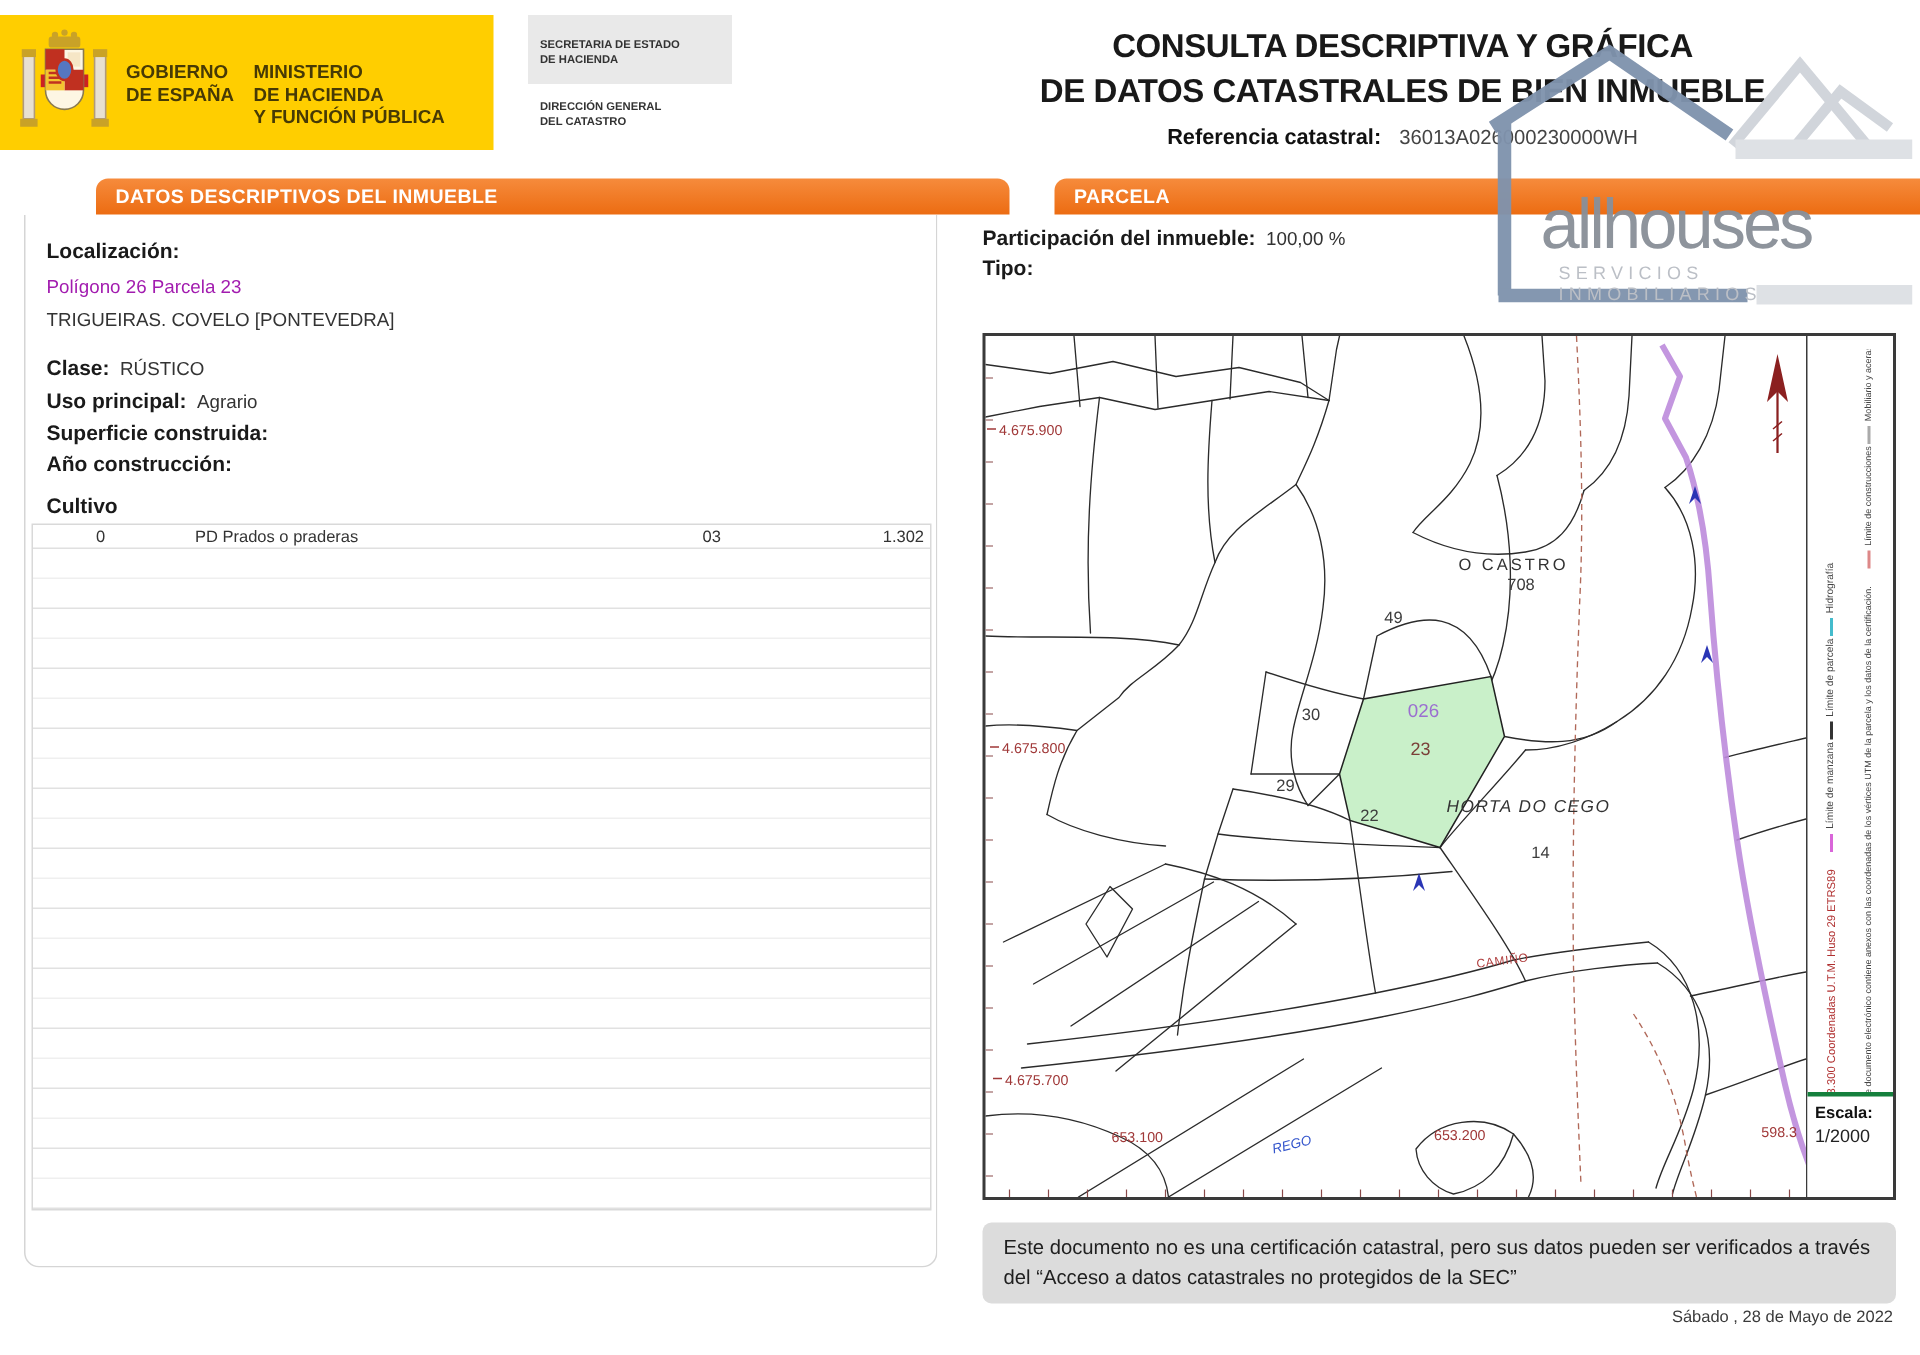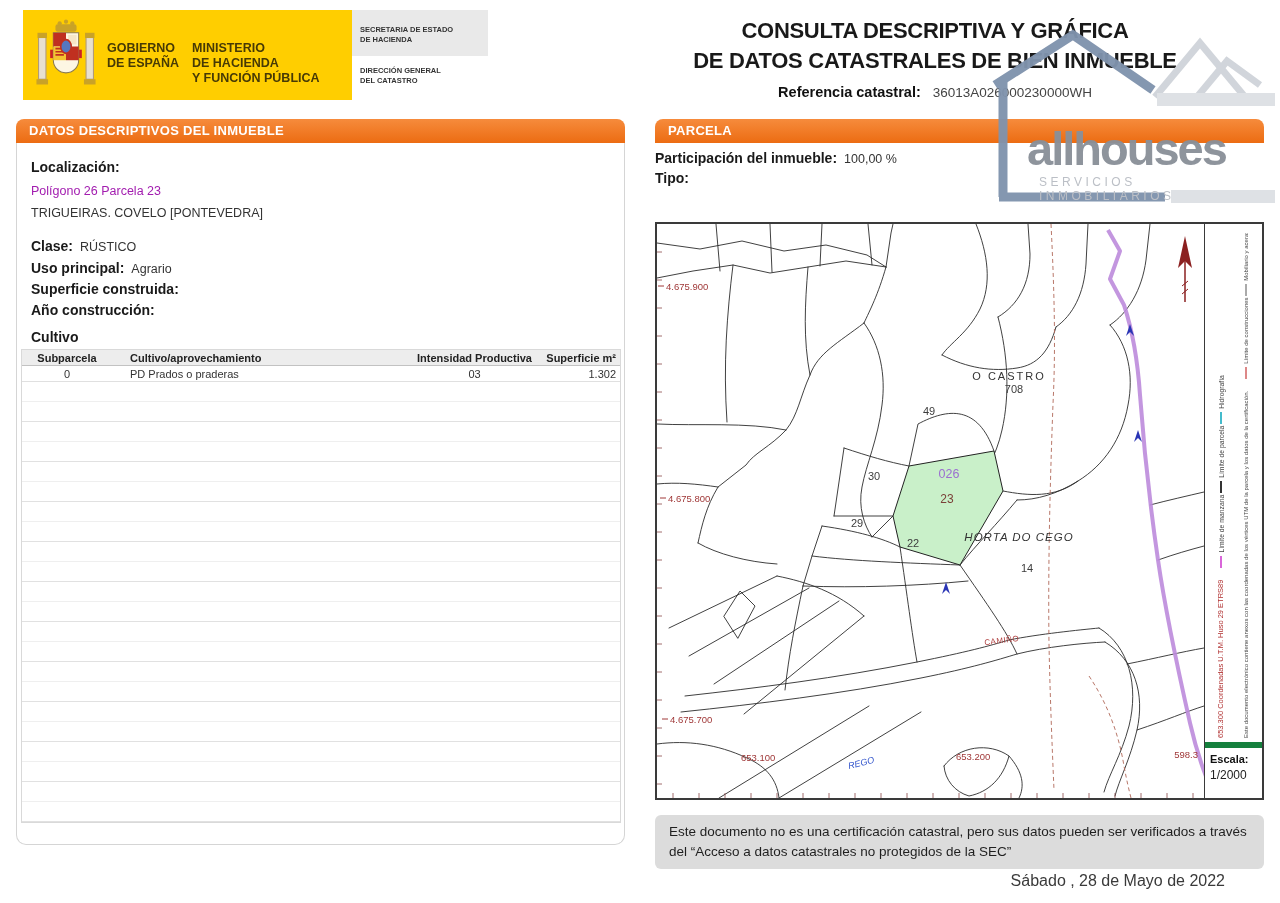--- a/index.html
+++ b/index.html
@@ -1,38 +1,38 @@
 <!DOCTYPE html>
 <html><head>
 <meta charset="utf-8">
 <style>
   * { margin:0; padding:0; box-sizing:border-box; }
   html,body { width:1280px; height:903px; background:#fff; font-family:"Liberation Sans",sans-serif; position:relative; overflow:hidden; }
   .abs { position:absolute; }
 
   
-  .gov-box { left:23px; top:10px; width:329px; height:90px; background:#FFCE00; display:flex; align-items:center; }
+  .gov-box { left:0; top:10px; width:329px; height:90px; background:#FFCE00; display:flex; align-items:center; }
   .arms { position:absolute; left:12px; top:8px; }
   .gov-col { position:absolute; left:84px; top:31px; font-weight:bold; font-size:12.5px; line-height:15px; color:#473a05; }
   .min-col { position:absolute; left:169px; top:31px; font-weight:bold; font-size:12.5px; line-height:15px; color:#473a05; }
   .sec-box { left:352px; top:10px; width:136px; height:46px; background:#e9e9e9; padding:15px 0 0 8px; font-size:7.5px; font-weight:bold; line-height:9.5px; color:#333; }
   .dir-box { left:360px; top:66px; font-size:7.5px; font-weight:bold; line-height:9.5px; color:#333; }
 
   .title-wrap { left:640px; top:16px; width:590px; text-align:center; z-index:2; }
   .doc-title { font-size:22px; font-weight:bold; color:#191919; line-height:30px; letter-spacing:-0.3px; }
   .ref-line { margin-top:8px; font-size:13.5px; color:#444; }
   .ref-line b { font-size:14.5px; color:#111; margin-right:12px; }
 
   
   .wm { left:975px; top:5px; width:300px; height:210px; z-index:6; pointer-events:none; opacity:.96; }
-  .wm-brand { position:absolute; left:52px; top:116px; font-size:47px; font-weight:bold; letter-spacing:-2px; color:#8a9099; }
+  .wm-brand { position:absolute; left:52px; top:116px; font-size:47px; font-weight:normal; letter-spacing:-2px; color:#8a9099; }
   .wm-tag { position:absolute; left:64px; top:170px; font-size:12px; letter-spacing:3.5px; color:#b9bdc4; }
 
   
-  .bar { height:24px; background:linear-gradient(#f68b3c,#ec6c12); border-radius:8px 8px 0 0; color:#fff; font-weight:bold; font-size:13px; line-height:24px; padding:0 13px; letter-spacing:.3px; z-index:1; }
+  .bar { height:24px; background:linear-gradient(#f68b3c,#ec6c12); border-radius:8px 8px 0 0; color:#fff; font-weight:bold; font-size:13px; line-height:24px; padding:0 13px; letter-spacing:.3px; z-index:1;margin-left:48px; }
   .bar-left { left:16px; top:119px; width:609px; }
   .bar-right { left:655px; top:119px; width:609px; }
 
   
   .lpanel { left:16px; top:143px; width:609px; height:702px; border:1px solid #d5d5d5; border-top:none; border-radius:0 0 10px 10px; background:#fff; }
   .lbl { font-weight:bold; font-size:14px; color:#1a1a1a; }
   .val { font-size:12.5px; color:#333; margin-left:7px; }
   .lp-loc { left:14px; top:16px; }
   .lp-l1 { left:14px; top:41px; font-size:12.5px; color:#a21caf; }
   .lp-l2 { left:14px; top:63px; font-size:12.5px; color:#333; }
@@ -58,32 +58,32 @@
   
   .map-box { left:655px; top:222px; width:609px; height:578px; border:2px solid #3a3a3a; background:#fff; }
   .map-strip { position:absolute; right:0; top:0; bottom:0; width:58px; border-left:1px solid #3a3a3a; }
   .legend-rot { position:absolute; left:3px; top:514px; width:505px; height:52px; transform:rotate(-90deg); transform-origin:0 0; overflow:hidden; }
   .lg-row { display:flex; align-items:center; gap:8px; white-space:nowrap; height:25px; color:#444; }
   .lg-row.a { font-size:6.8px; } .lg-row.b { font-size:6px; }
   .coord-note { color:#B03030; font-size:7.5px; margin-right:4px; }
   .cert-note { color:#444; margin-right:4px; }
   .lg-item { display:inline-flex; align-items:center; gap:3px; }
   .lg-item i { display:inline-block; width:12px; height:2px; }
-  .escala { position:absolute; bottom:0; left:0; right:0; height:56px; border-top:6px solid #15803d; padding:5px 5px; background:#fff; }
+  .escala { position:absolute; bottom:0; left:0; right:0; height:70px; border-top:3px solid #15803d; padding:5px 5px; background:#fff; }
   .escala b { display:block; font-size:11px; color:#111; }
   .escala span { font-size:12px; color:#222; }
 
   .red-lb { font-size:9.5px; fill:#A03838; }
   .num-lb { font-size:11px; fill:#3c3c3c; }
   .place-lb { font-size:11px; fill:#333; letter-spacing:2px; }
   .horta-lb { font-size:11.5px; fill:#333; font-style:italic; letter-spacing:1px; }
 
   
   .disc { left:655px; top:815px; width:609px; background:#dcdcdc; border-radius:6px; padding:7px 14px; font-size:13.5px; line-height:20px; color:#1f1f1f; }
-  .date { left:655px; top:872px; width:570px; text-align:right; font-size:16px; color:#3a3a3a; }
+  .date { left:692px; top:872px; width:570px; text-align:right; font-size:11px; color:#3a3a3a; }
 </style>
 </head>
 <body>
 
 <div class="abs gov-box">
   <svg class="arms" width="62" height="76" viewBox="0 0 56 72">
     <rect x="2" y="18" width="7" height="40" fill="#e8e0d0" stroke="#b09a7a" stroke-width="1"></rect>
     <rect x="47" y="18" width="7" height="40" fill="#e8e0d0" stroke="#b09a7a" stroke-width="1"></rect>
     <rect x="1" y="14" width="9" height="5" fill="#c9a227"></rect>
       <rect x="46" y="14" width="9" height="5" fill="#c9a227"></rect>
@@ -150,26 +150,20 @@
   <div class="abs lbl lp-loc">Localización:</div>
   <div class="abs lp-l1">Polígono 26 Parcela 23</div>
   <div class="abs lp-l2">TRIGUEIRAS. COVELO [PONTEVEDRA]</div>
   <div class="abs lp-clase"><span class="lbl">Clase:</span><span class="val">RÚSTICO</span></div>
   <div class="abs lp-uso"><span class="lbl">Uso principal:</span><span class="val">Agrario</span></div>
   <div class="abs lp-sup"><span class="lbl">Superficie construida:</span><span class="val"></span></div>
   <div class="abs lp-anio"><span class="lbl">Año construcción:</span><span class="val"></span></div>
   <div class="abs lbl lp-cult">Cultivo</div>
 
   <div class="abs ctable">
-    <div class="t-row t-head">
-      <div class="c1">Subparcela</div>
-      <div class="c2">Cultivo/aprovechamiento</div>
-      <div class="c3">Intensidad Productiva</div>
-      <div class="c4">Superficie m²</div>
-    </div>
     <div class="t-row t-data">
       <div class="c1">0</div>
       <div class="c2">PD Prados o praderas</div>
       <div class="c3">03</div>
       <div class="c4">1.302</div>
     </div>
     <div id="empty-rows">
         <div class="t-row empty"></div>
         <div class="t-row empty alt"></div>
         <div class="t-row empty"></div>

